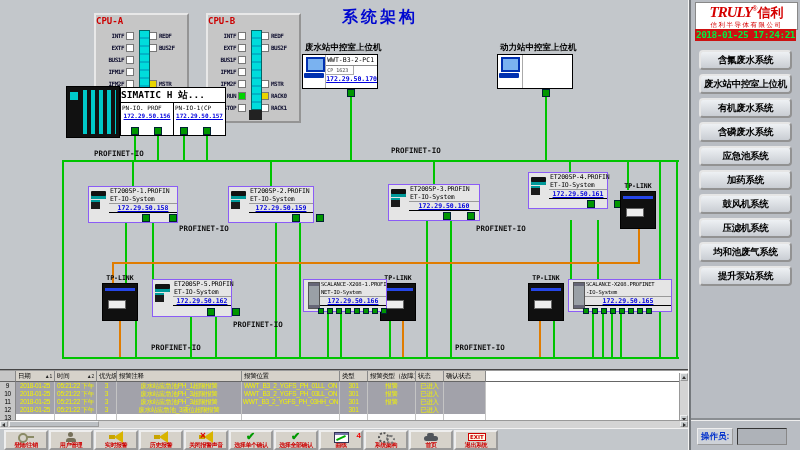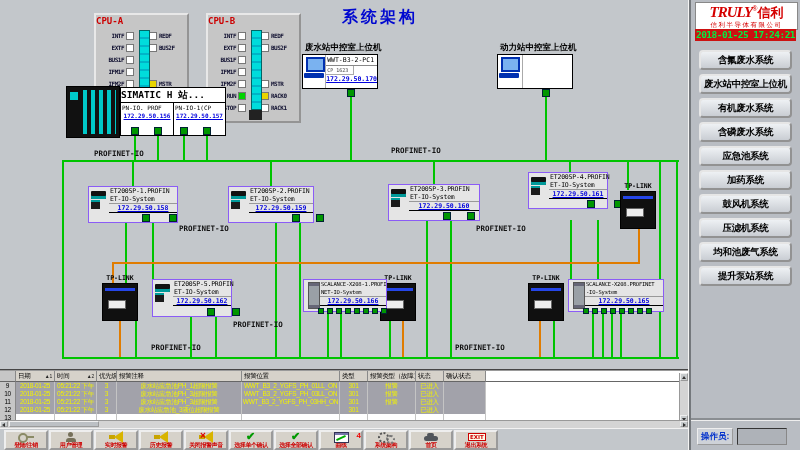--- a/index.html
+++ b/index.html
@@ -444,21 +444,21 @@
             <span class="p" style="left:7px;width:6px;height:6px"></span>
             <span class="p" style="left:16px;width:6px;height:6px"></span>
             <span class="p" style="left:25px;width:6px;height:6px"></span>
             <span class="p" style="left:34px;width:6px;height:6px"></span>
             <span class="p" style="left:43px;width:6px;height:6px"></span>
             <span class="p" style="left:52px;width:6px;height:6px"></span>
             <span class="p" style="left:61px;width:6px;height:6px"></span>
         </div>
       </div>
     </div>
-    <div class="station sc" style="left:568px;top:279px;width:96px;height:33px">
+    <div class="station sc" style="left:568px;top:279px;width:104px;height:33px">
       <div class="st-icon ic-sc" style="width:16px"></div>
       <div class="st-body">
         <div class="st-l1">SCALANCE-X208.PROFINET</div>
         <div class="st-l2">-IO-System</div>
         <div class="st-ip">172.29.50.165</div>
         <div class="st-ports" style="min-height:8px">
           <span class="p" style="left:-2px;width:6px;height:6px"></span>
             <span class="p" style="left:7px;width:6px;height:6px"></span>
             <span class="p" style="left:16px;width:6px;height:6px"></span>
             <span class="p" style="left:25px;width:6px;height:6px"></span>

